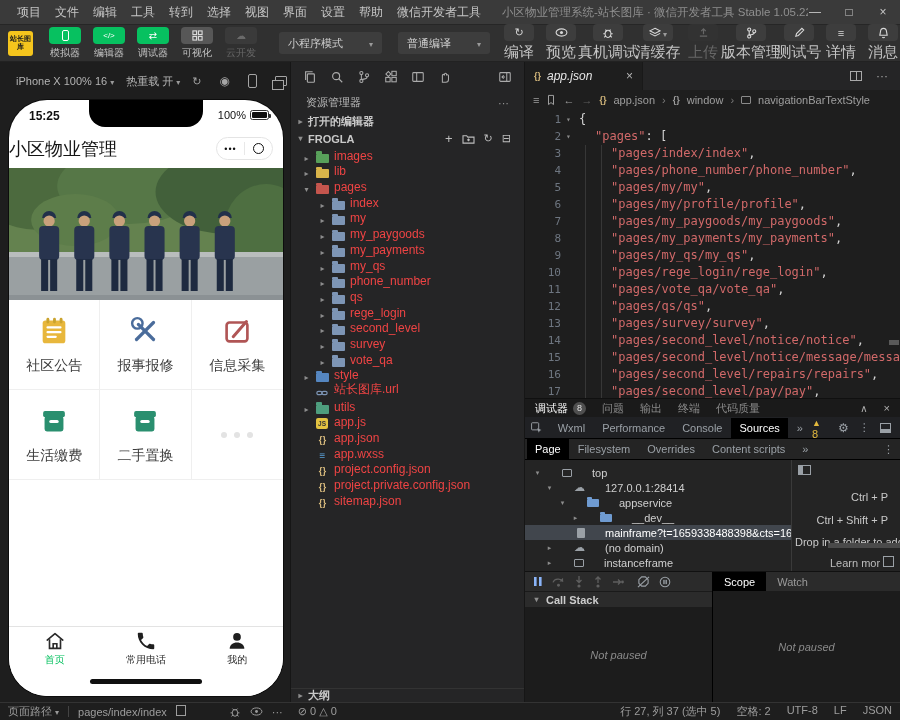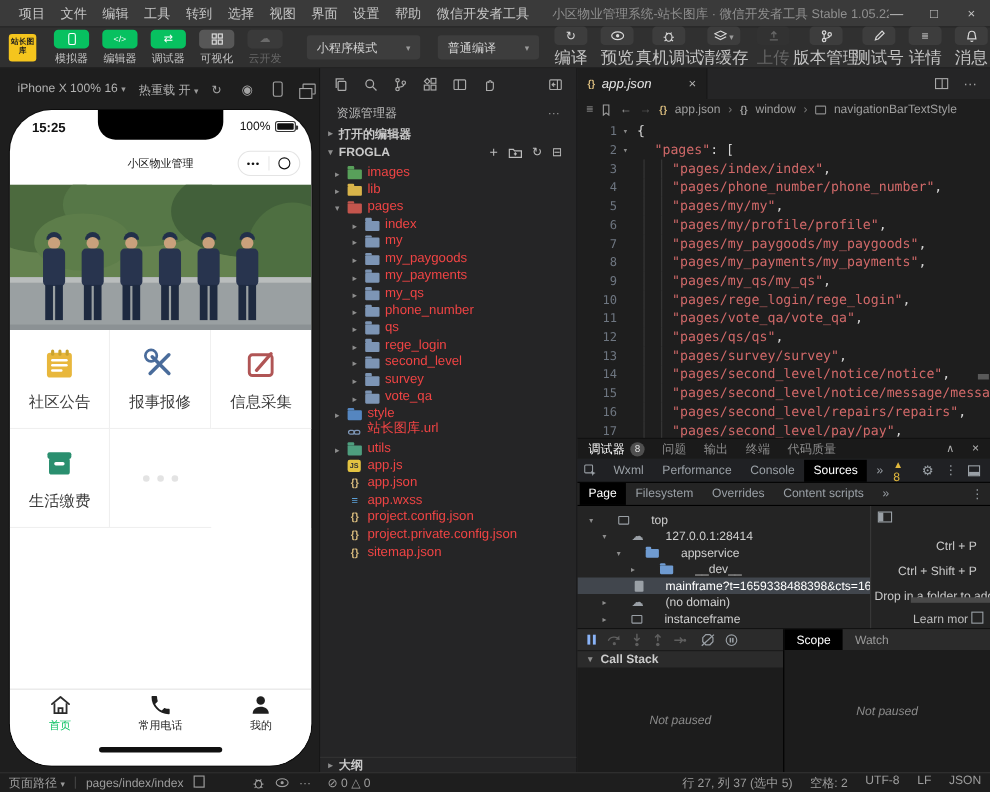--- a/index.html
+++ b/index.html
@@ -47,21 +47,21 @@
 .mini-float{width:12px;height:10px;border:1.4px solid #a5a5a5;border-radius:1px;position:relative}
 .mini-float::after{content:"";position:absolute;left:-4px;top:3px;width:10px;height:8px;background:#1e1e1e;border:1.4px solid #a5a5a5}
 .phone{position:absolute;left:9px;top:38px;width:274px;height:596px;background:#fff;border-radius:38px;overflow:hidden;display:flex;flex-direction:column;box-shadow:0 0 0 1px rgba(0,0,0,.55)}
 .p-status{height:30px;position:relative;flex:none}
 .notch{position:absolute;left:50%;transform:translateX(-50%);top:0;width:114px;height:27px;background:#000;border-radius:0 0 16px 16px}
 .p-time{position:absolute;left:20px;top:9px;font-size:12px;font-weight:bold;color:#111}
 .p-batt{position:absolute;right:14px;top:9px;display:flex;align-items:center;gap:4px;font-size:11px;color:#111}
 .batt{width:19px;height:10px;border:1px solid #333;border-radius:2.5px;position:relative}
 .batt::before{content:"";position:absolute;inset:1px;background:#111;border-radius:1px}
 .batt::after{content:"";position:absolute;right:-3px;top:2.5px;width:2px;height:4px;background:#333;border-radius:0 1px 1px 0}
-.p-nav{height:38px;position:relative;display:flex;align-items:center;justify-content:center;font-size:10px;color:#141414;flex:none}
+.p-nav{height:38px;position:relative;display:flex;align-items:center;font-size:18px;color:#141414;flex:none}
 .capsule{position:absolute;right:10px;top:7px;width:57px;height:23px;border:1px solid #e4e4e4;border-radius:13px;display:flex;align-items:center;background:#fff}
 .cap-dots{flex:1;text-align:center;color:#111;font-size:9px;letter-spacing:1px}
 .cap-dots::before{content:"•••"}
 .cap-div{width:1px;height:13px;background:#e8e8e8}
 .cap-target{flex:1;display:flex;align-items:center;justify-content:center}
 .cap-target::before{content:"";width:9px;height:9px;border:1.6px solid #111;border-radius:50%}
 .p-photo{flex:none;height:132px}
 .p-grid{display:grid;grid-template-columns:repeat(3,1fr);flex:none}
 .cell{height:90px;border-bottom:1px solid #efefef;display:flex;flex-direction:column;align-items:center;justify-content:center;gap:9px;background:#fff}
 .cell.br{border-right:1px solid #efefef}
@@ -466,20 +466,28 @@
             <span class="glabel">信息采集</span>
           </div>
           <div class="cell br">
             <svg width="34" height="34" viewBox="0 0 36 36">
                 <rect x="8" y="13" width="20" height="16" rx="2.5" fill="#2a8f6f"></rect>
                 <rect x="6.5" y="7.5" width="23" height="6.5" rx="2" fill="#2a8f6f"></rect>
                 <rect x="13" y="17" width="10" height="3.2" rx="1.6" fill="#fff"></rect>
               </svg>
             <span class="glabel">生活缴费</span>
           </div>
+          <div class="cell br">
+            <svg width="34" height="34" viewBox="0 0 36 36">
+                <rect x="8" y="13" width="20" height="16" rx="2.5" fill="#2a8f6f"></rect>
+                <rect x="6.5" y="7.5" width="23" height="6.5" rx="2" fill="#2a8f6f"></rect>
+                <rect x="13" y="17" width="10" height="3.2" rx="1.6" fill="#fff"></rect>
+              </svg>
+            <span class="glabel">二手置换</span>
+          </div>
           <div class="cell">
             <span class="cell-dots">
                 <i></i>
                 <i></i>
                 <i></i>
               </span>
           </div>
         </div>
         <div class="p-space"></div>
         <div class="p-tabbar">

